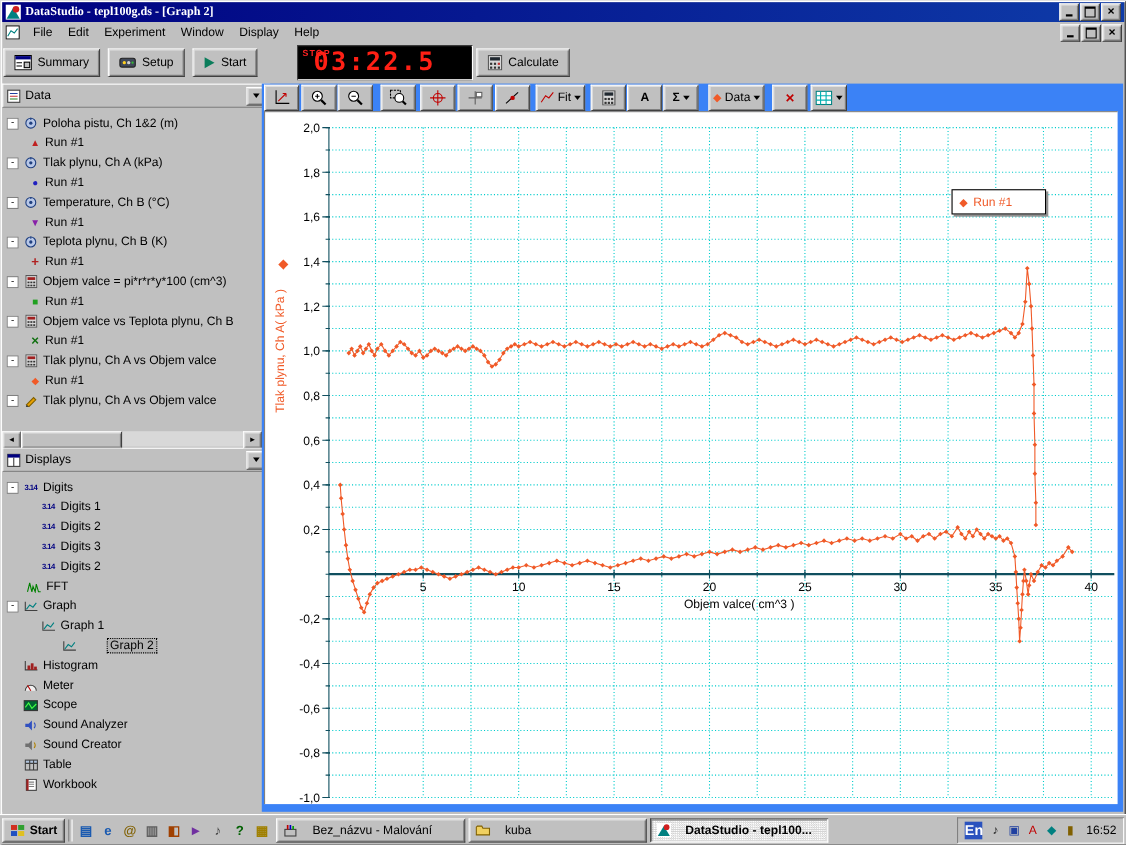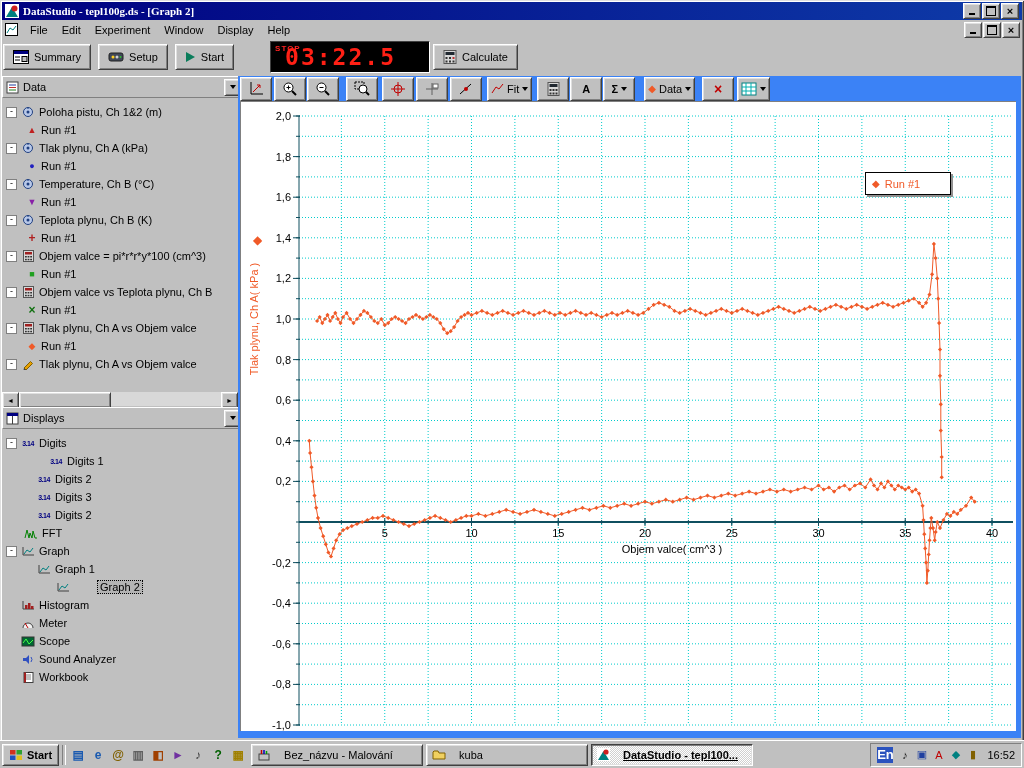--- a/index.html
+++ b/index.html
@@ -52,21 +52,21 @@
   .legdia{color:#f05a28;font-size:10px;}
   .legtext{color:#f05a28;font-size:11px;}
   .axis-run-diamond{position:absolute;left:12px;top:131px;color:#f05a28;font-size:12px;}
   .taskbar{position:absolute;left:0;top:740px;width:1024px;height:28px;background:#c0c0c0;border-top:1px solid #fff;display:flex;align-items:center;padding:0 2px;box-sizing:border-box;}
   .startbtn{height:22px;display:flex;align-items:center;gap:4px;padding:0 6px;font-weight:bold;font-size:11px;}
   .tsep{width:2px;height:20px;margin:0 3px;border-left:1px solid #808080;border-right:1px solid #fff;}
   .ql{display:flex;align-items:center;gap:2px;margin-right:4px;}
   .qli{width:18px;height:18px;display:flex;align-items:center;justify-content:center;font-size:12px;font-weight:bold;}
   .taskbtn{height:22px;width:168px;display:flex;align-items:center;gap:13px;padding:0 5px;margin-right:3px;font-size:11px;box-sizing:border-box;}
   .taskbtn .tl{white-space:nowrap;overflow:hidden;flex:1;text-align:left;}
-  .taskbtn.active{font-weight:bold;background-color:#dcdcdc;background-image:repeating-conic-gradient(#ffffff 0 25%,#d0d0d0 0 50%);background-size:2px 2px;text-decoration:underline;}
+  .taskbtn.active{font-weight:bold;background-color:#dcdcdc;background-image:repeating-conic-gradient(#ffffff 0 25%,#d0d0d0 0 50%);background-size:2px 2px;}
   .tray{margin-left:auto;height:22px;display:flex;align-items:center;gap:4px;padding:0 6px;border:1px solid;border-color:#808080 #fff #fff #808080;}
   .lang{width:16px;height:16px;background:#2a52be;color:#fff;font-size:13px;font-weight:bold;display:flex;align-items:center;justify-content:center;}
   .tri{width:15px;height:15px;display:flex;align-items:center;justify-content:center;font-size:11px;}
   .clock{margin-left:3px;}
   svg text{font-family:"Liberation Sans",sans-serif;}
 </style>
 </head>
 <body>
 
 <div class="screen">
@@ -323,21 +323,21 @@
         </span>
     </div>
     <div id="displays-tree" class="tree" style="top:352px;height:310px">
         <div class="trow" style="padding-left: 4px;">
           <span class="expbox">-</span>
           <span class="ticon">
             <span class="ic-digits">3.14</span>
           </span>
           <span class="tlabel">Digits</span>
         </div>
-        <div class="trow" style="padding-left: 32px;">
+        <div class="trow" style="padding-left: 20px;">
           <span class="expspacer"></span>
           <span class="ticon">
             <span class="ic-digits">3.14</span>
           </span>
           <span class="tlabel">Digits 1</span>
         </div>
         <div class="trow" style="padding-left: 20px;">
           <span class="expspacer"></span>
           <span class="ticon">
             <span class="ic-digits">3.14</span>
@@ -431,20 +431,43 @@
         </div>
         <div class="trow" style="padding-left: 4px;">
           <span class="expspacer"></span>
           <span class="ticon">
             <svg width="14" height="11">
               <path d="M2 4 H5 L8 1 V10 L5 7 H2 Z" fill="#3050c0"></path>
               <path d="M10 3 A4 4 0 0 1 10 8" fill="none" stroke="#3050c0"></path>
             </svg>
           </span>
           <span class="tlabel">Sound Analyzer</span>
+        </div>
+        <div class="trow" style="padding-left: 4px;">
+          <span class="expspacer"></span>
+          <span class="ticon">
+            <svg width="14" height="11">
+              <path d="M2 4 H5 L8 1 V10 L5 7 H2 Z" fill="#707070"></path>
+              <path d="M10 3 A4 4 0 0 1 10 8" fill="none" stroke="#b08000"></path>
+            </svg>
+          </span>
+          <span class="tlabel">Sound Creator</span>
+        </div>
+        <div class="trow" style="padding-left: 4px;">
+          <span class="expspacer"></span>
+          <span class="ticon">
+            <svg width="13" height="11">
+              <rect x="1" y="1" width="11" height="3" fill="#b0c4de"></rect>
+              <rect x="1" y="1" width="11" height="9" fill="none" stroke="#404040"></rect>
+              <line x1="1" y1="4" x2="12" y2="4" stroke="#404040"></line>
+              <line x1="5" y1="1" x2="5" y2="10" stroke="#404040"></line>
+              <line x1="8.5" y1="1" x2="8.5" y2="10" stroke="#404040"></line>
+            </svg>
+          </span>
+          <span class="tlabel">Table</span>
         </div>
         <div class="trow" style="padding-left: 4px;">
           <span class="expspacer"></span>
           <span class="ticon">
             <svg width="13" height="11">
               <rect x="2" y="0.5" width="9" height="10" fill="#fff" stroke="#404040"></rect>
               <line x1="4" y1="3" x2="9" y2="3" stroke="#808080"></line>
               <line x1="4" y1="5" x2="9" y2="5" stroke="#808080"></line>
               <line x1="4" y1="7" x2="9" y2="7" stroke="#808080"></line>
               <rect x="2" y="0.5" width="2" height="10" fill="#a02020"></rect>

